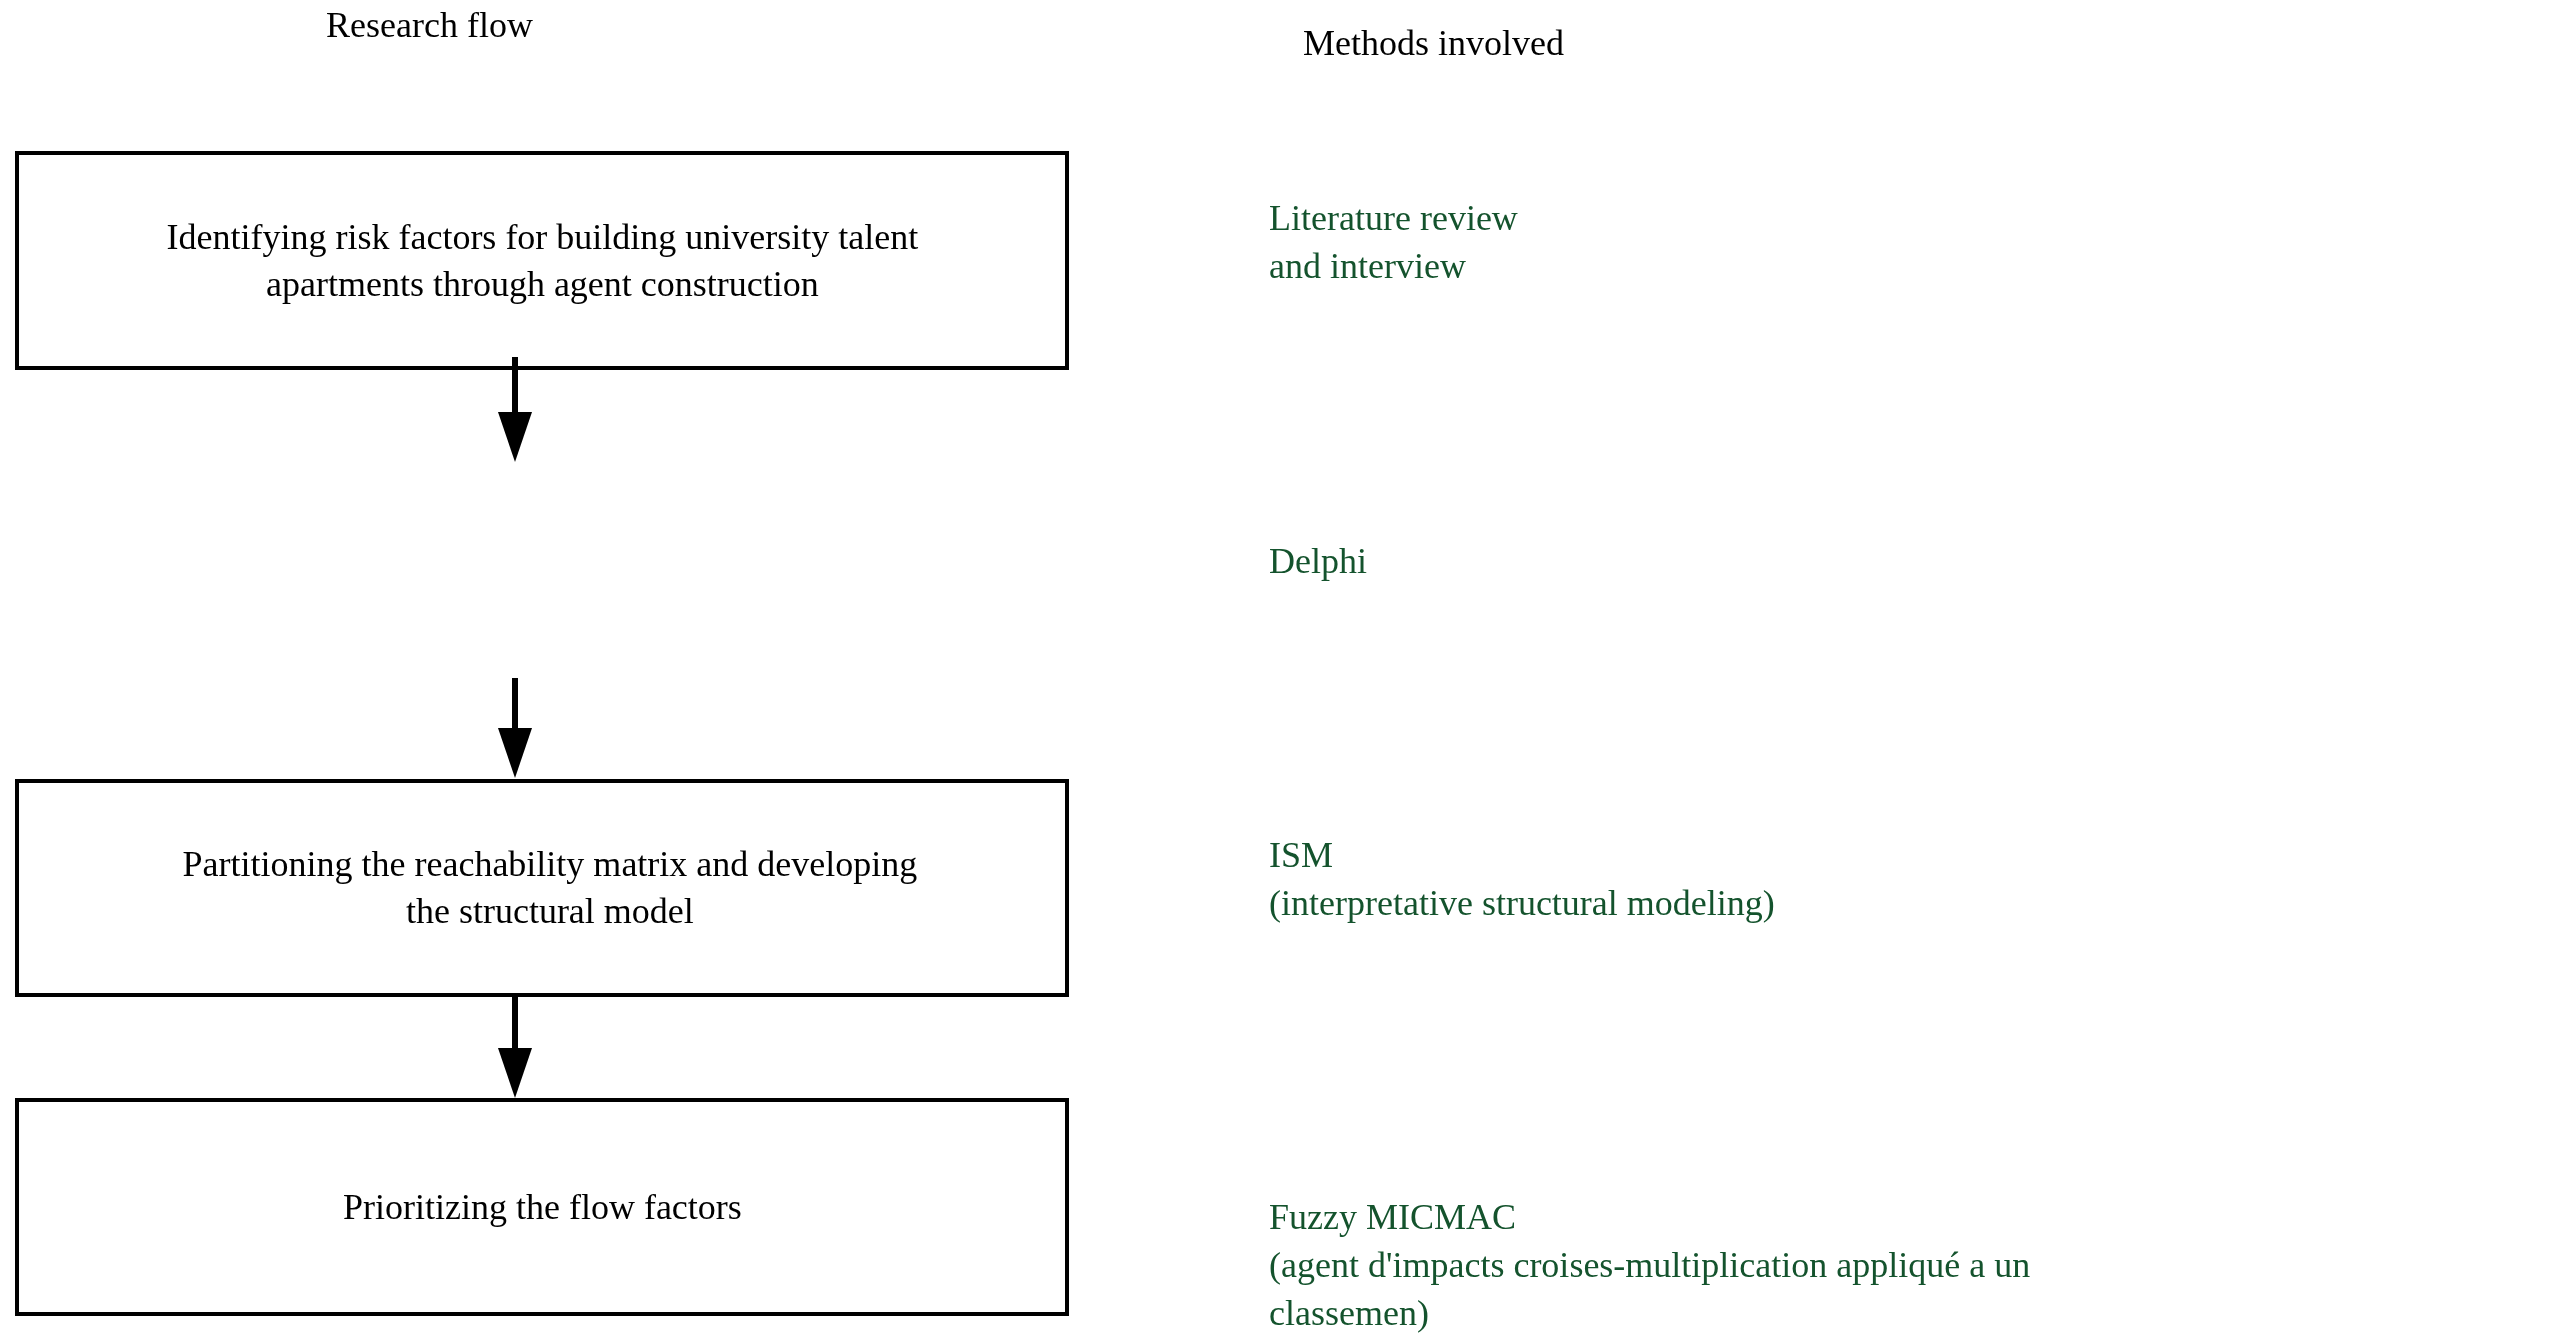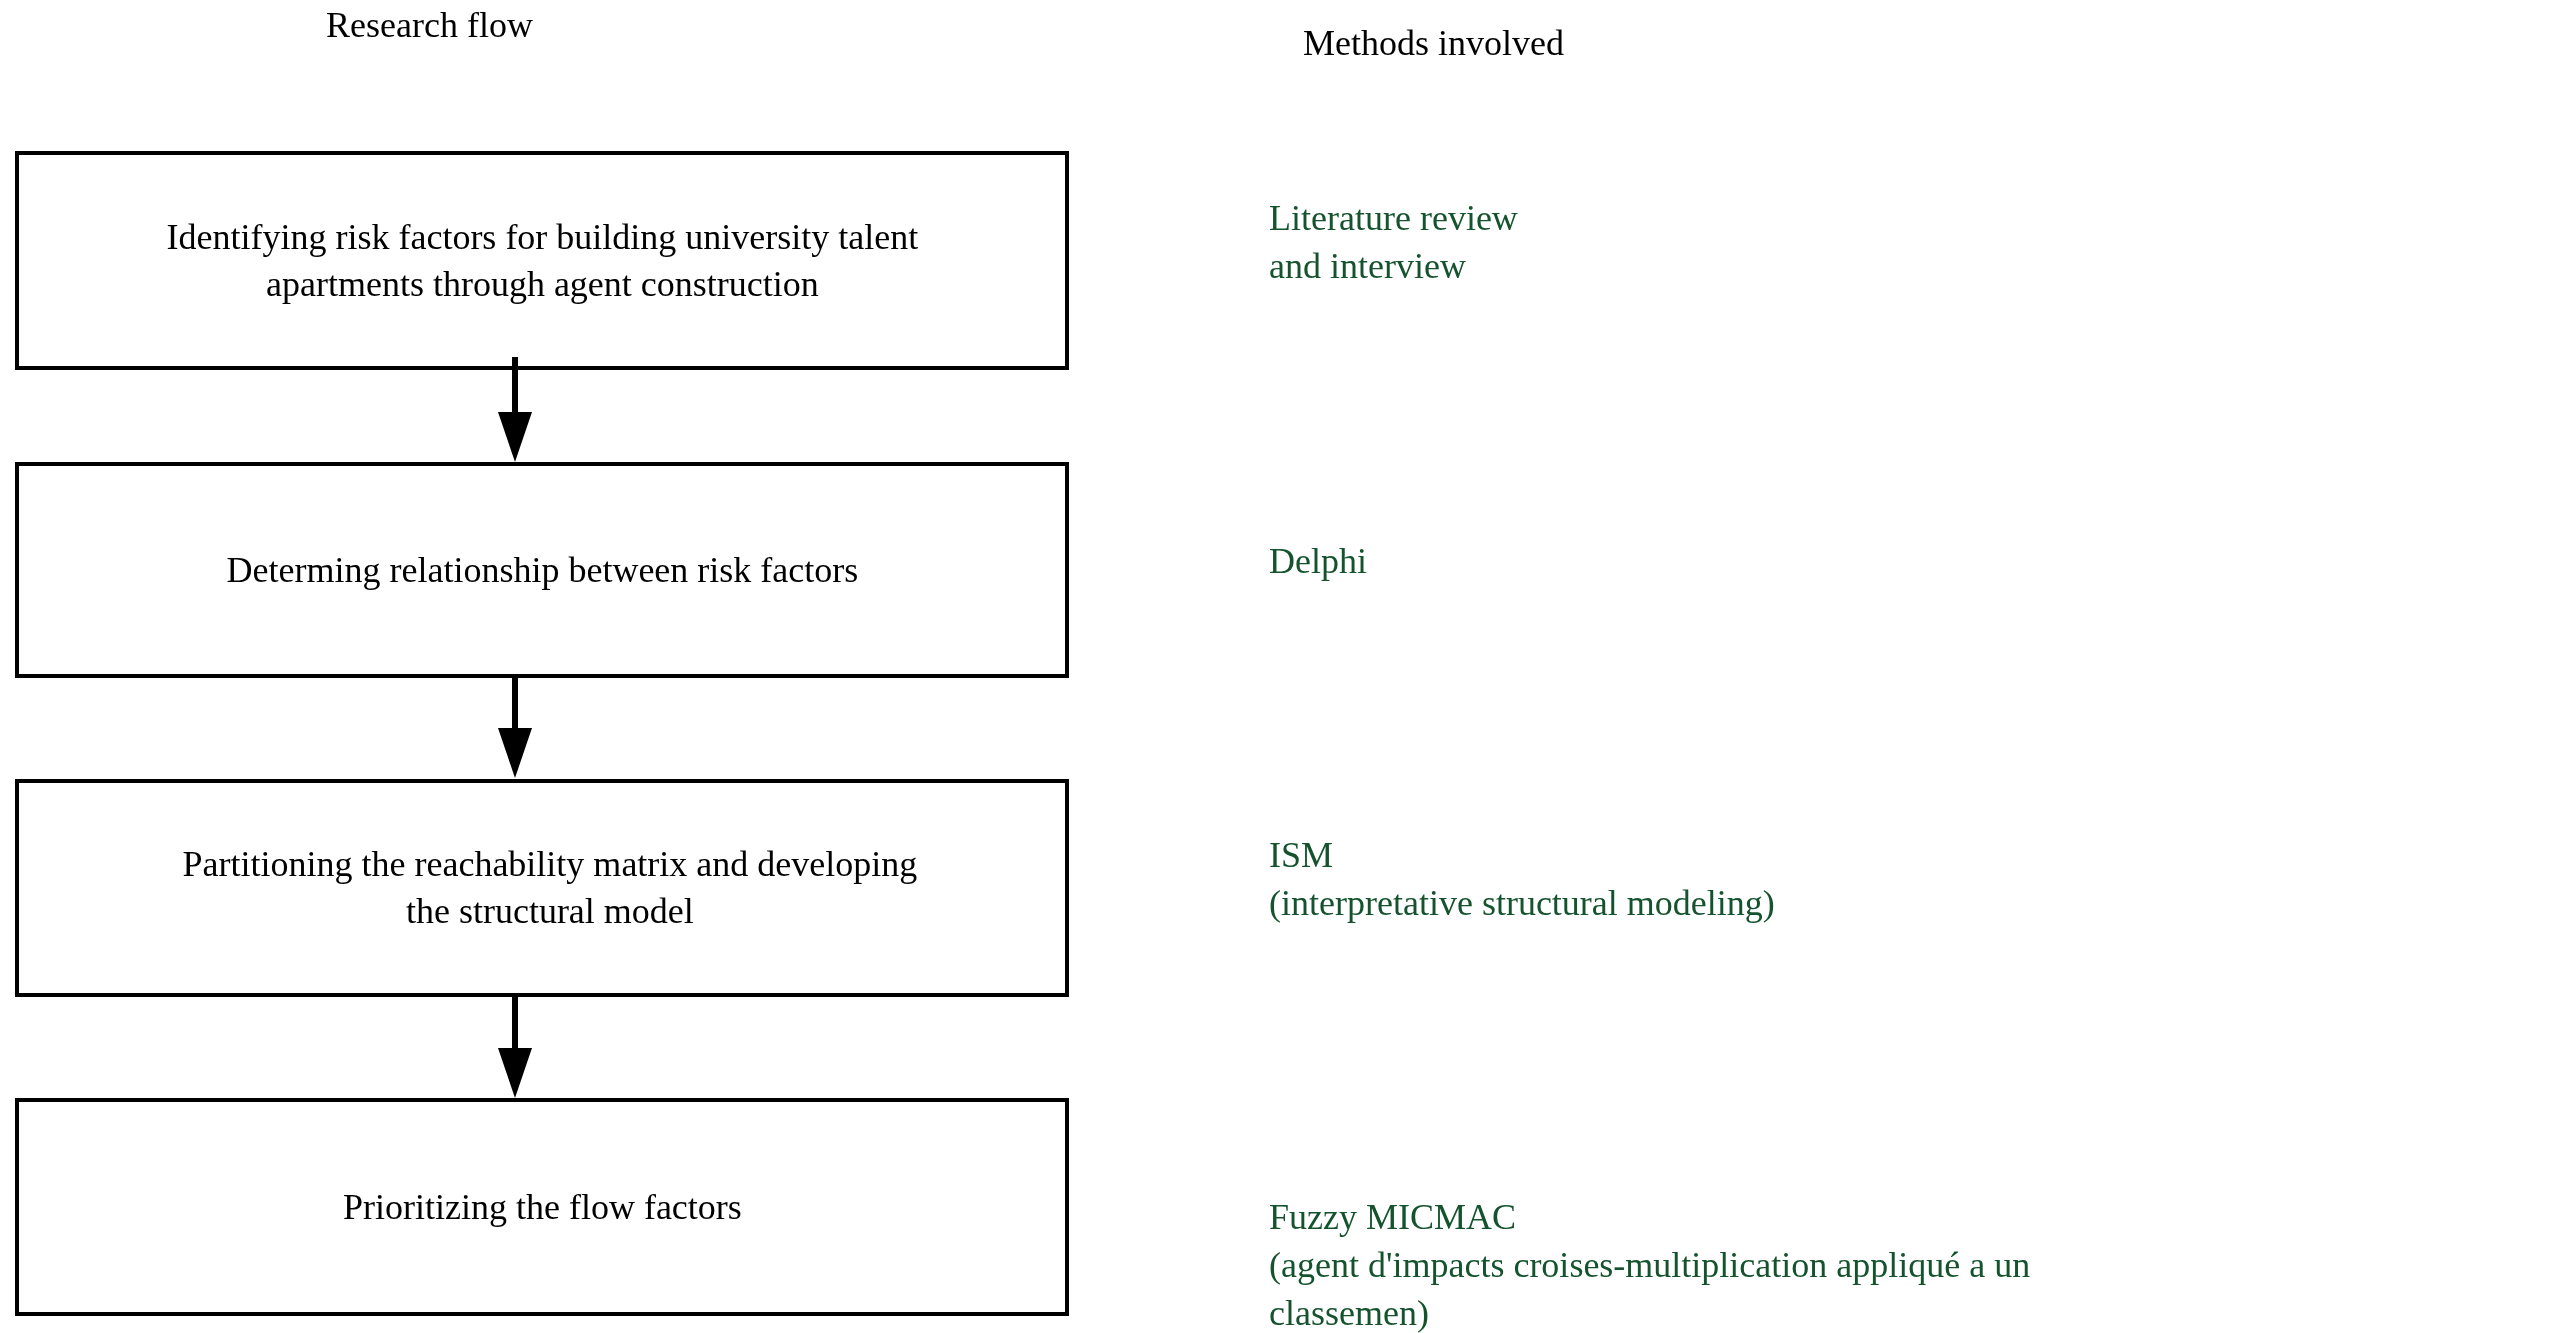--- a/index.html
+++ b/index.html
@@ -118,23 +118,20 @@
 apartments through agent construction</div>
   </div>
   <div class="method-note" id="method-1">Literature review
 and interview</div>
 
   <div class="connector" id="arrow-1">
     <div class="shaft"></div>
     <div class="head"></div>
   </div>
 
-  <div class="process-box" id="box-2">
-    <div class="box-label">Determing relationship between risk factors</div>
-  </div>
   <div class="method-note" id="method-2">Delphi</div>
 
   <div class="connector" id="arrow-2">
     <div class="shaft"></div>
     <div class="head"></div>
   </div>
 
   <div class="process-box" id="box-3">
     <div class="box-label">Partitioning the reachability matrix and developing
 the structural model</div>

